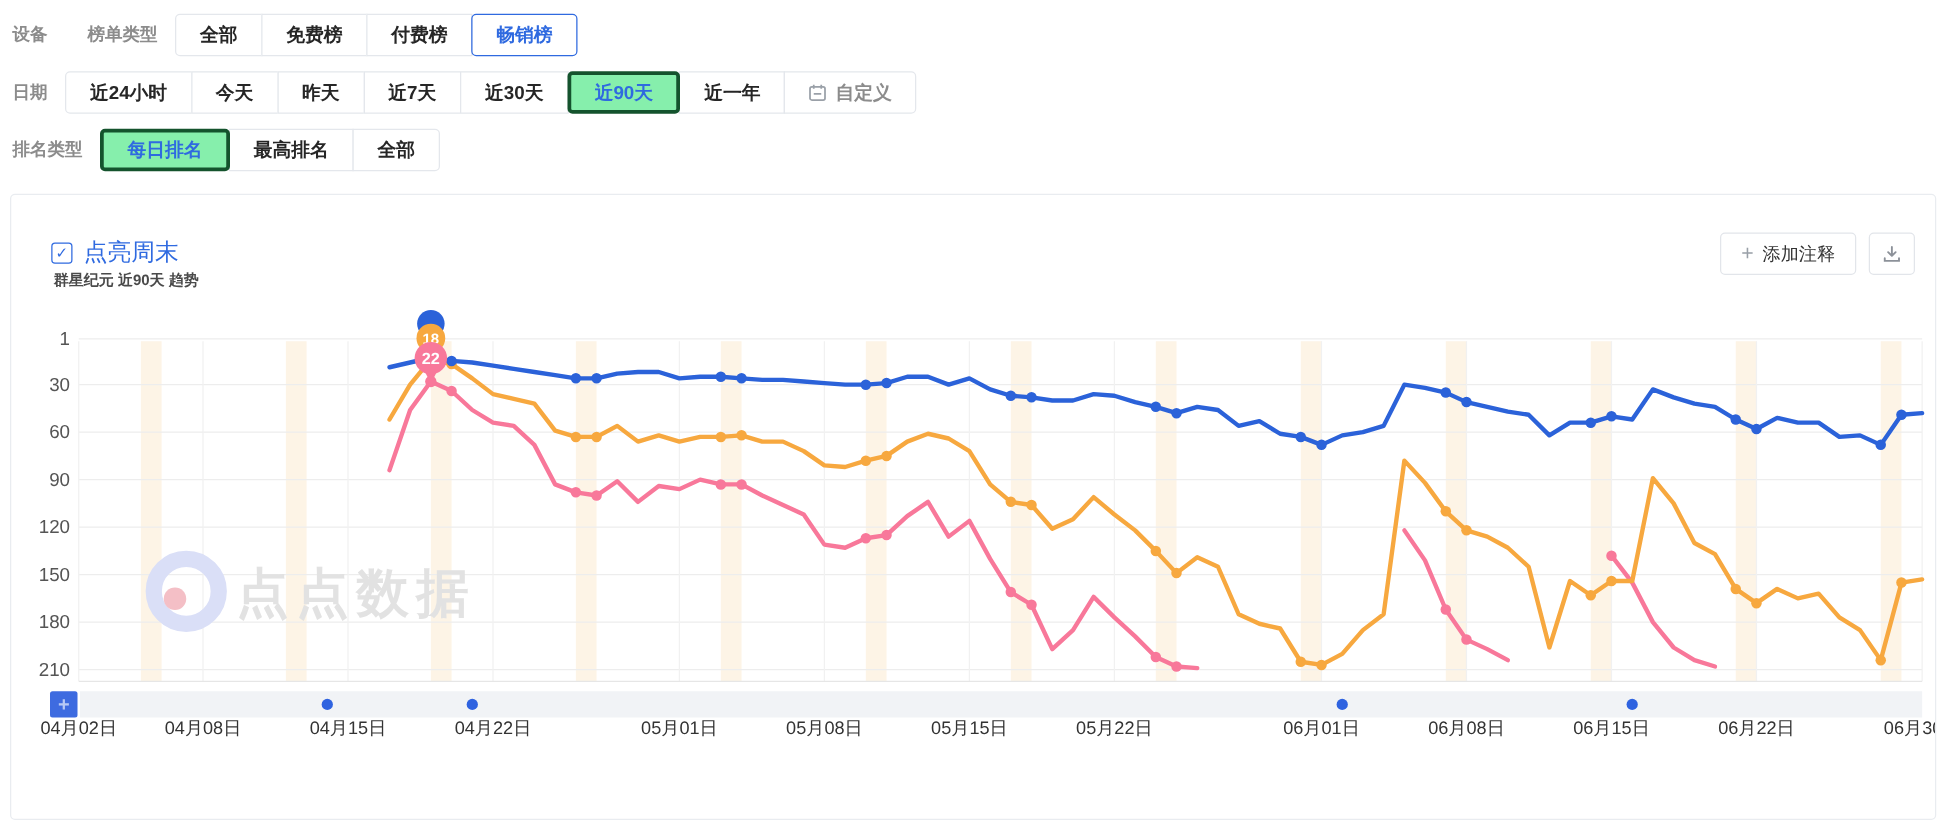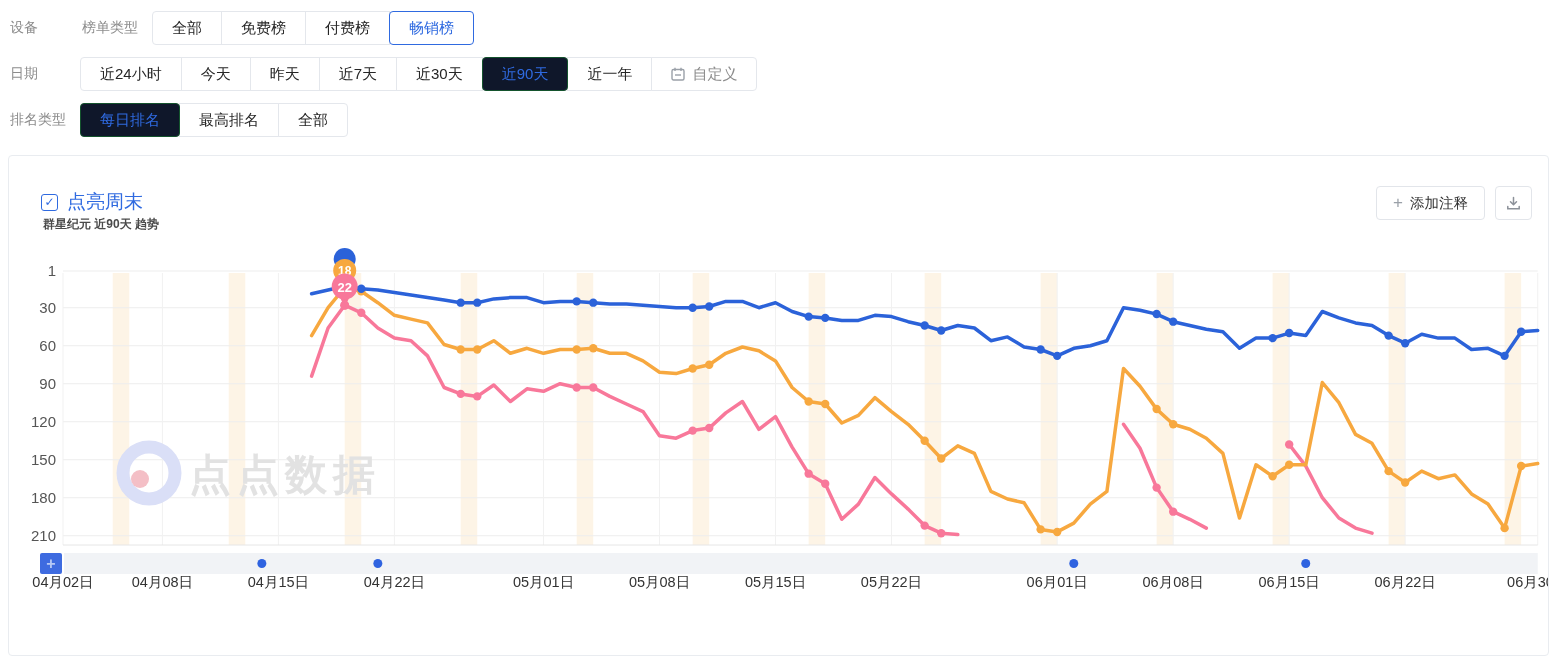--- a/index.html
+++ b/index.html
@@ -1,26 +1,26 @@
 <!DOCTYPE html>
 <html><head>
 <meta charset="utf-8">
 <style>
   html,body{margin:0;padding:0;background:#fff;font-family:"Liberation Sans","DejaVu Sans",sans-serif;}
   .page{position:relative;width:1559px;height:668px;background:#fff;overflow:hidden;}
-  .filter-row{position:absolute;left:10px;display:flex;align-items:center;}
+  .filter-row{position:absolute;left:10px;display:flex;align-items:center;font-weight:bold;}
   .flabel{color:#8c8c8c;font-size:14px;margin-right:14px;white-space:nowrap;}
-  .flabel.gap{margin-left:30px;}
+  .flabel.gap{margin-left:18px;}
   .btn-group{display:inline-flex;background:#fff;border-radius:4px;}
   .btn{height:34px;padding:0 19px;display:flex;align-items:center;font-size:15px;color:#262626;
        background:#fff;border:1px solid #e4e7ec;margin-left:-1px;cursor:pointer;white-space:nowrap;box-sizing:border-box;}
   .btn:first-child{margin-left:0;border-radius:4px 0 0 4px;}
   .btn:last-child{border-radius:0 4px 4px 0;}
   .btn.sel-outline{border:1px solid #2f6ae0;color:#2f6ae0;border-radius:4px;position:relative;z-index:2;}
-  .btn.sel-tint{background:#0f172a;border:1px solid #14532d;color:#2f6ae0;border-radius:4px;position:relative;z-index:2;}
+  .btn.sel-tint{background:#86efac;border:3px solid #14532d;color:#2f6ae0;border-radius:4px;position:relative;z-index:2;}
   .btn.muted{color:#8c8c8c;gap:7px;}
   .panel{position:absolute;left:8px;top:155px;width:1541px;height:501px;border:1px solid #e9ecf0;border-radius:4px;background:#fff;box-sizing:border-box;}
   .wk-row{position:absolute;left:32px;top:33px;display:flex;align-items:center;gap:9px;cursor:pointer;}
   .wk-box{width:17px;height:17px;border:1.5px solid #2f6ae0;border-radius:3px;box-sizing:border-box;
           display:flex;align-items:center;justify-content:center;color:#2f6ae0;font-size:12px;font-weight:bold;background:#fff;}
   .wk-label{color:#2f6ae0;font-size:19px;}
   .subtitle{position:absolute;left:34px;top:60px;color:#4a4a4a;font-size:12px;font-weight:600;}
   .panel-actions{position:absolute;right:16px;top:30px;display:flex;align-items:center;gap:10px;}
   .pbtn{height:34px;border:1px solid #e2e5ea;border-radius:4px;background:#fff;display:flex;align-items:center;
         padding:0 16px;font-size:14.5px;color:#333;gap:7px;cursor:pointer;box-sizing:border-box;}
@@ -41,21 +41,21 @@
     <span class="flabel">设备</span>
     <span class="flabel gap">榜单类型</span>
     <div class="btn-group">
       <div class="btn">全部</div>
       <div class="btn">免费榜</div>
       <div class="btn">付费榜</div>
       <div class="btn sel-outline">畅销榜</div>
     </div>
   </div>
 
-  <div class="filter-row" style="top:57px;gap:28px;">
+  <div class="filter-row" style="top:57px;">
     <span class="flabel">日期</span>
     <div class="btn-group">
       <div class="btn">近24小时</div>
       <div class="btn">今天</div>
       <div class="btn">昨天</div>
       <div class="btn">近7天</div>
       <div class="btn">近30天</div>
       <div class="btn sel-tint">近90天</div>
       <div class="btn">近一年</div>
       <div class="btn muted">

